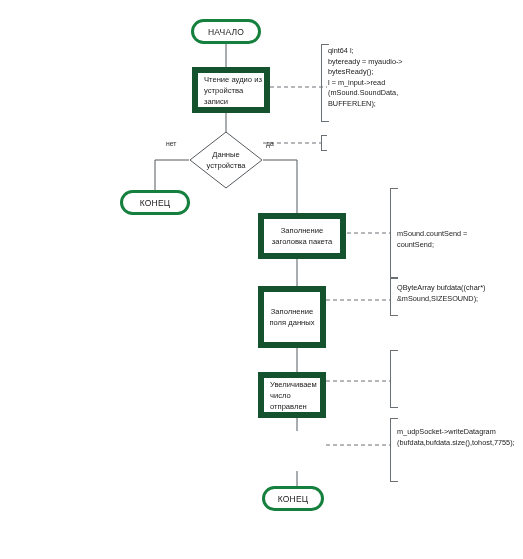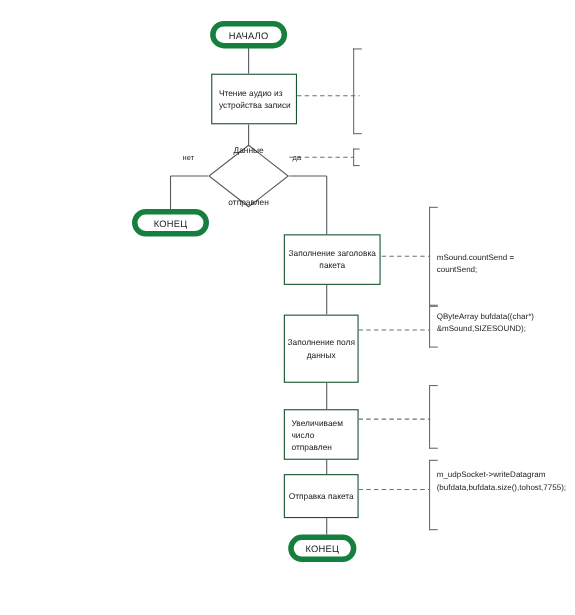--- a/index.html
+++ b/index.html
@@ -18,28 +18,28 @@
   .node {
     position: absolute;
     box-sizing: border-box;
     display: flex;
     align-items: center;
     justify-content: center;
     text-align: center;
     color: #1a1a1a;
   }
   .terminator {
-    border: 5px solid #15803d;
+    border: 3px solid #15803d;
     border-radius: 22px;
     background: #ffffff;
     font-size: 8.5px;
     letter-spacing: 0.2px;
   }
   .process {
-    border: 1px solid #14532d;
+    border: 6px solid #14532d;
     background: #ffffff;
     font-size: 7.6px;
     line-height: 1.45;
     padding: 2px;
   }
   .process .ptext {
     display: block;
     width: 100%;
   }
   .process.left-align {
@@ -57,21 +57,21 @@
   }
   .decision-label {
     position: absolute;
     left: 0;
     top: 0;
     width: 100%;
     height: 100%;
     display: flex;
     flex-direction: column;
     align-items: center;
-    justify-content: space-between;
+    justify-content: center;
     font-size: 7.6px;
     line-height: 1.5;
     color: #1a1a1a;
     text-align: center;
     pointer-events: none;
   }
   .edge-label {
     position: absolute;
     font-size: 6.8px;
     color: #2a2a2a;
@@ -142,21 +142,21 @@
 из устройства
 записи</span>
   </div>
 
   <div class="decision-wrap" style="left:189px; top:131px; width:74px; height:58px;">
     <svg class="decision-shape" width="74" height="58" viewBox="0 0 74 58">
       <polygon points="37,1 73,29 37,57 1,29" fill="#ffffff" stroke="#555a5f" stroke-width="1"></polygon>
     </svg>
     <div class="decision-label">
       <span>Данные</span>
-      <span>отправлен</span>
+      <span>устройства</span>
     </div>
   </div>
 
   <div class="edge-label" style="left:166px; top:140px;">нет</div>
   <div class="edge-label" style="left:266px; top:140px;">да</div>
 
   <div class="node terminator" style="left:120px; top:190px; width:70px; height:25px;">
     <span>КОНЕЦ</span>
   </div>
 
@@ -169,29 +169,32 @@
     <span class="ptext">Заполнение поля
 данных</span>
   </div>
 
   <div class="node process left-align" style="left:258px; top:372px; width:68px; height:46px;">
     <span class="ptext">Увеличиваем
 число
 отправлен</span>
   </div>
 
-  <div class="node process" style="left:258px; top:431px; width:68px; height:40px;">
-    <span class="ptext">Отправка пакета</span>
-  </div>
 
   <div class="node terminator" style="left:262px; top:486px; width:62px; height:25px;">
     <span>КОНЕЦ</span>
   </div>
 
   <div class="bracket" style="left:321px; top:44px; width:8px; height:78px;"></div>
+  <div class="ann" style="left:321px; top:46px; width:120px;">qint64 l;
+  byteready = myaudio-&gt;
+bytesReady();
+  l = m_input-&gt;read
+(mSound.SoundData,
+BUFFERLEN);</div>
 
   <div class="bracket" style="left:321px; top:135px; width:6px; height:16px;"></div>
 
   <div class="bracket" style="left:390px; top:188px; width:8px; height:90px;"></div>
   <div class="ann" style="left:390px; top:197px; width:125px;margin-top:32px;">  mSound.countSend =
 countSend;</div>
 
   <div class="bracket" style="left:390px; top:278px; width:8px; height:38px;"></div>
   <div class="ann" style="left:390px; top:283px; width:130px;">QByteArray bufdata((char*)
 &amp;mSound,SIZESOUND);</div>

